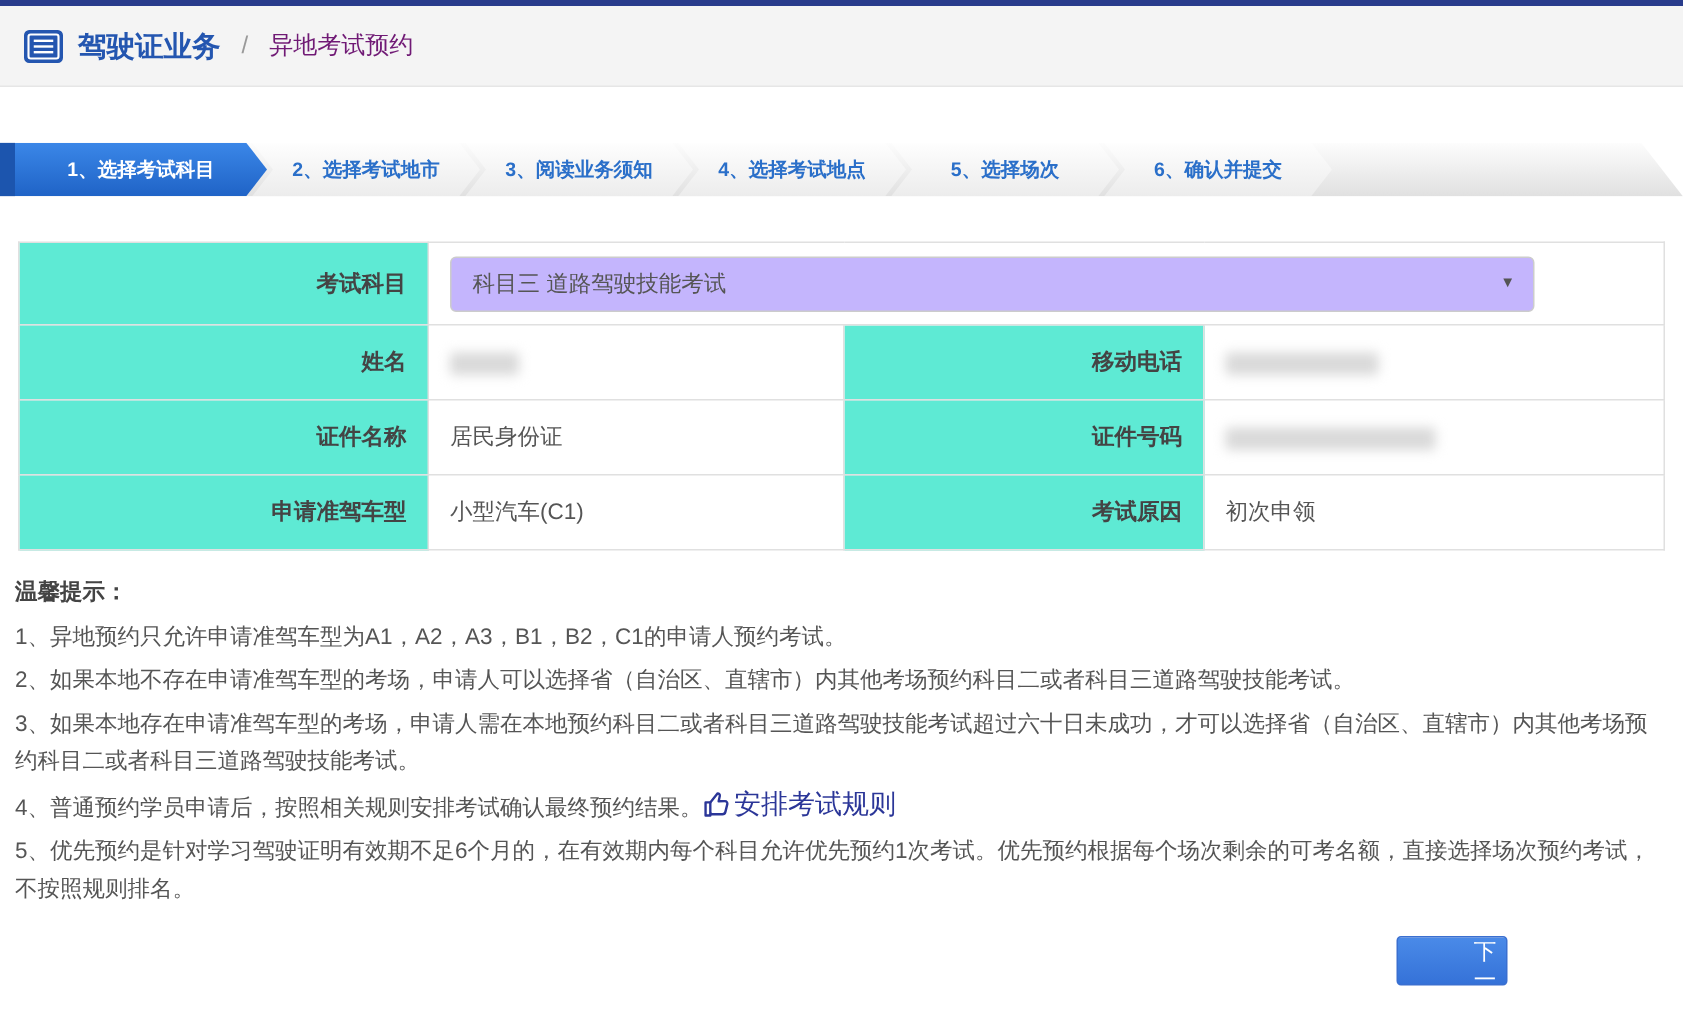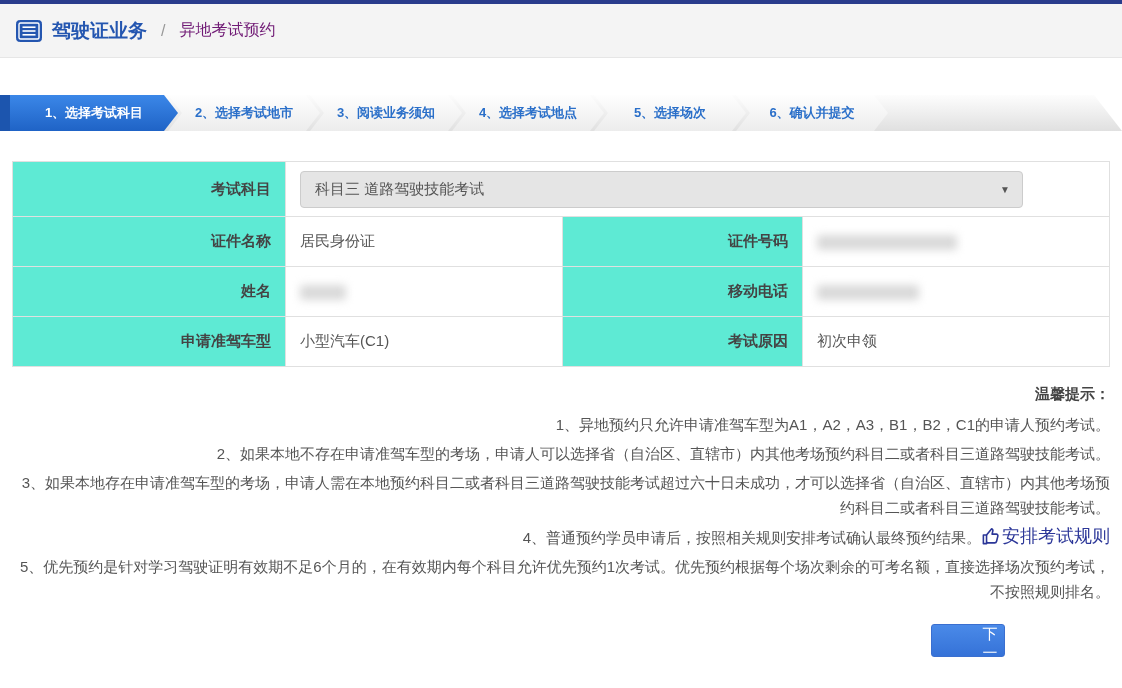--- a/index.html
+++ b/index.html
@@ -79,21 +79,21 @@
   .lbl2 { width: 240px; }
   .val  { padding-left: 14px; color: #555; font-size: 15px; }
   .val1 { width: 277px; }
   .row1 td { height: 55px; }
 
   .select-box {
     width: 723px;
     height: 37px;
     border: 1px solid #ccc;
     border-radius: 4px;
-    background: #e5e5e5;
+    background: #c4b5fd;
     display: flex;
     align-items: center;
     padding: 0 30px 0 14px;
     position: relative;
     color: #555;
     font-size: 15px;
     cursor: pointer;
   }
   .select-arrow {
     position: absolute;
@@ -110,21 +110,21 @@
     border-radius: 2px;
     background: #d9d9d9;
     filter: blur(4px);
     vertical-align: middle;
   }
   .red-cert  { width: 140px; }
   .red-name  { width: 46px; }
   .red-phone { width: 102px; }
 
   
-  .tips { margin: 18px 12px 16px 10px; text-align: right; }
+  .tips { margin: 18px 12px 16px 10px; }
   .tips-title { font-weight: bold; color: #444; font-size: 15px; margin-bottom: 8px; }
   .tip { color: #555; font-size: 15px; line-height: 25px; margin-bottom: 4px; }
   .rule-link {
     color: #2b3698;
     font-size: 18px;
     text-decoration: none;
     display: inline-flex;
     align-items: center;
     gap: 2px;
     vertical-align: -3px;
@@ -184,30 +184,30 @@
       <tr class="row1">
     <td class="lbl lbl1">考试科目</td>
     <td class="val" colspan="3">
       <div class="select-box">
         <span>科目三 道路驾驶技能考试</span>
         <span class="select-arrow">▼</span>
       </div>
     </td>
   </tr>
   <tr>
+    <td class="lbl lbl1">姓名</td>
+    <td class="val val1"><span class="redacted red-name"></span></td>
+    <td class="lbl lbl2">移动电话</td>
+    <td class="val"><span class="redacted red-phone"></span></td>
+  </tr>
+  <tr>
     <td class="lbl lbl1">证件名称</td>
     <td class="val val1">居民身份证</td>
     <td class="lbl lbl2">证件号码</td>
     <td class="val"><span class="redacted red-cert"></span></td>
-  </tr>
-  <tr>
-    <td class="lbl lbl1">姓名</td>
-    <td class="val val1"><span class="redacted red-name"></span></td>
-    <td class="lbl lbl2">移动电话</td>
-    <td class="val"><span class="redacted red-phone"></span></td>
   </tr>
   <tr>
     <td class="lbl lbl1">申请准驾车型</td>
     <td class="val val1">小型汽车(C1)</td>
     <td class="lbl lbl2">考试原因</td>
     <td class="val">初次申领</td>
   </tr>
 </tbody>
   </table>
 

